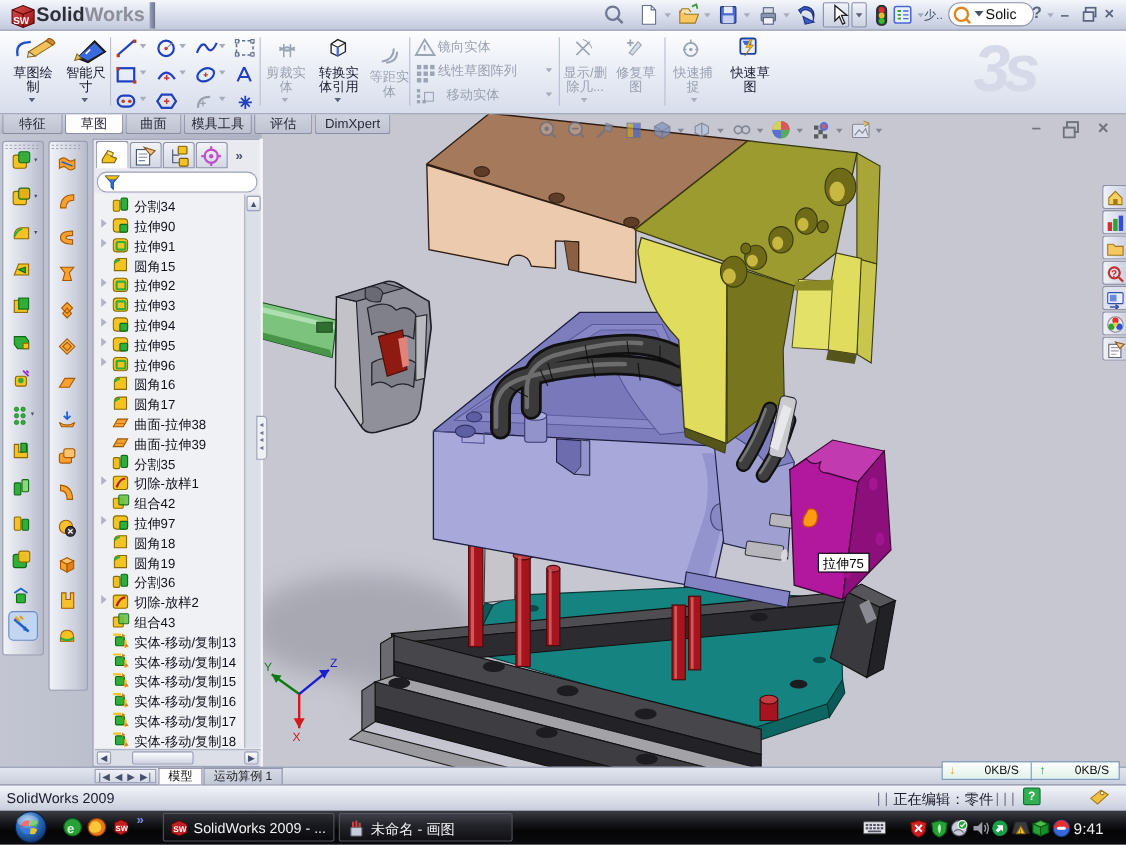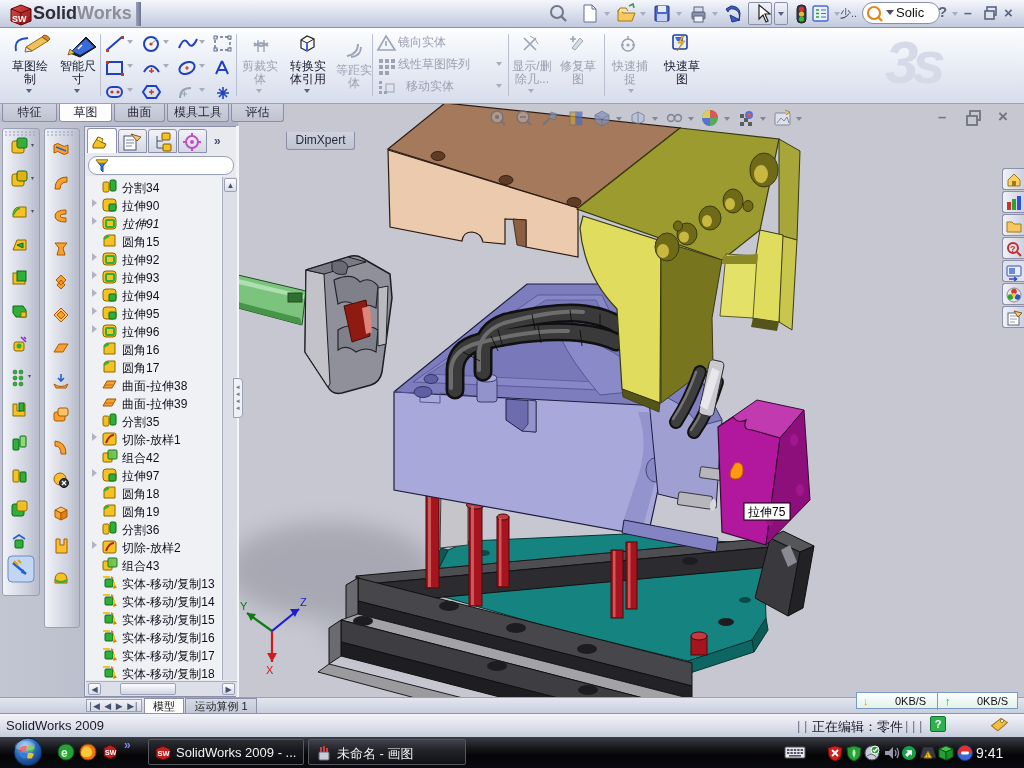--- a/index.html
+++ b/index.html
@@ -283,21 +283,21 @@
     <div class="tbtxt" style="left:660px;top:32px;width:44px;">快速草<br>图</div>
     <div style="position:absolute;left:885px;top:0px;font-size:60px;font-weight:bold;color:#d6dae8;font-style:italic;letter-spacing:-6px;">3s</div>
   </div>
 
   <div id="tabrow" class="abs"></div>
   <div class="cmtab" style="left:2px;width:55px;">特征</div>
   <div class="cmtab act" style="left:59px;width:53px;">草图</div>
   <div class="cmtab" style="left:114px;width:51px;">曲面</div>
   <div class="cmtab" style="left:167px;width:62px;">模具工具</div>
   <div class="cmtab" style="left:231px;width:53px;">评估</div>
-  <div class="cmtab" style="left:286px;width:69px;margin-top:28px;">DimXpert</div>
+  <div class="cmtab" style="left:286px;width:69px;">DimXpert</div>
 
   <div id="leftbg" class="abs"></div>
   <div id="viewport" class="abs">
   <svg width="786" height="593" viewBox="238 104 786 593" style="position:absolute;left:0;top:0;">
     <defs>
       <filter id="blur1" x="-50%" y="-50%" width="200%" height="200%">
             <feGaussianBlur stdDeviation="11"></feGaussianBlur>
           </filter>
     </defs>
 
@@ -559,21 +559,21 @@
       <span style="position:absolute;left:36px;top:2px;">分割34</span>
     </div>
   <div class="fmrow" style="top:196px;left:86px;width:136px;">
       <span style="position:absolute;left:6px;top:3px;width:0;height:0;border-top:4px solid transparent;border-bottom:4px solid transparent;border-left:5px solid #b0b4c4;"></span>
       <span style="position:absolute;left:16px;top:1px;"><svg width="16" height="15">
           <rect x="1" y="2" width="13" height="12" rx="3" fill="#f4c222" stroke="#8a6a00"></rect>
           <rect x="7" y="7" width="7" height="7" rx="1" fill="#2fae3a" stroke="#0c6a14"></rect>
         </svg></span>
       <span style="position:absolute;left:36px;top:2px;">拉伸90</span>
     </div>
-  <div class="fmrow" style="top:214px;left:86px;width:120px;font-style:italic;">
+  <div class="fmrow" style="top:214px;left:86px;width:120px;">
       <span style="position:absolute;left:6px;top:3px;width:0;height:0;border-top:4px solid transparent;border-bottom:4px solid transparent;border-left:5px solid #b0b4c4;"></span>
       <span style="position:absolute;left:16px;top:1px;"><svg width="16" height="15">
           <rect x="1" y="2" width="13" height="12" rx="3" fill="#f4c222" stroke="#8a6a00"></rect>
           <rect x="4" y="5" width="8" height="7" rx="1" fill="none" stroke="#2fae3a" stroke-width="2"></rect>
         </svg></span>
       <span style="position:absolute;left:36px;top:2px;">拉伸91</span>
     </div>
   <div class="fmrow" style="top:232px;left:86px;width:136px;">
       <span style="position:absolute;left:16px;top:1px;"><svg width="16" height="15">
           <path d="M2,13 L2,6 Q2,2 7,2 L13,2 L13,13 Z" fill="#f4c222" stroke="#8a6a00"></path>

